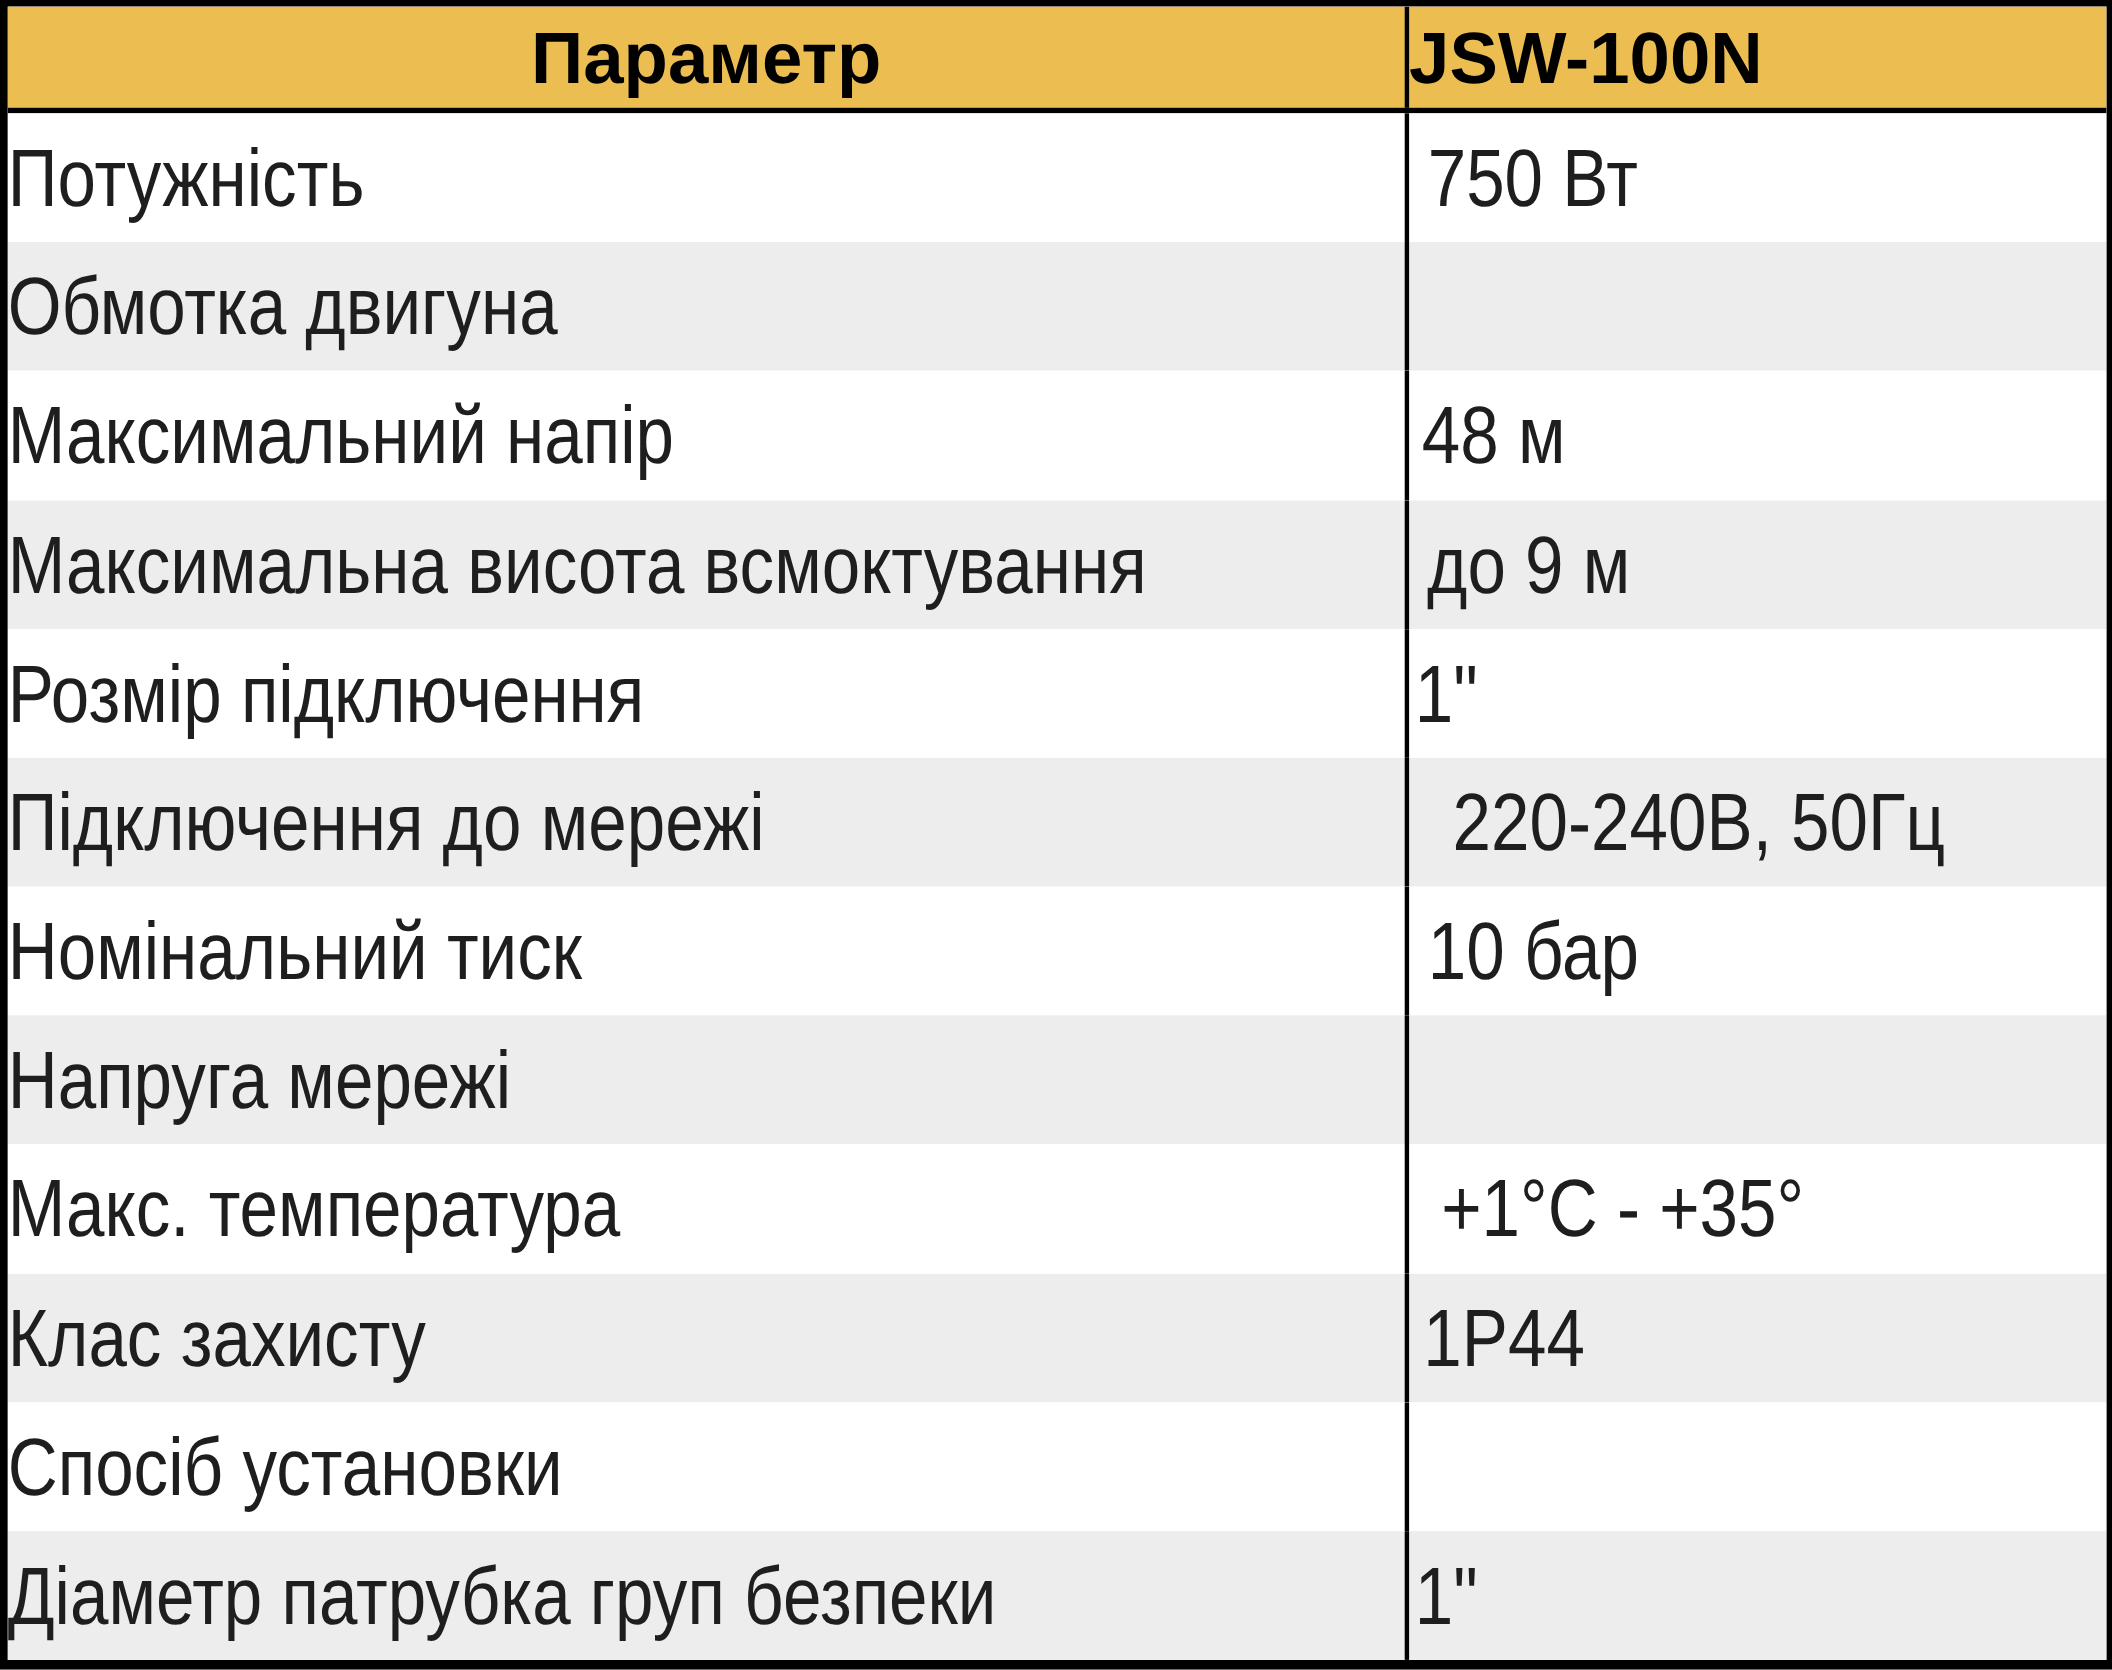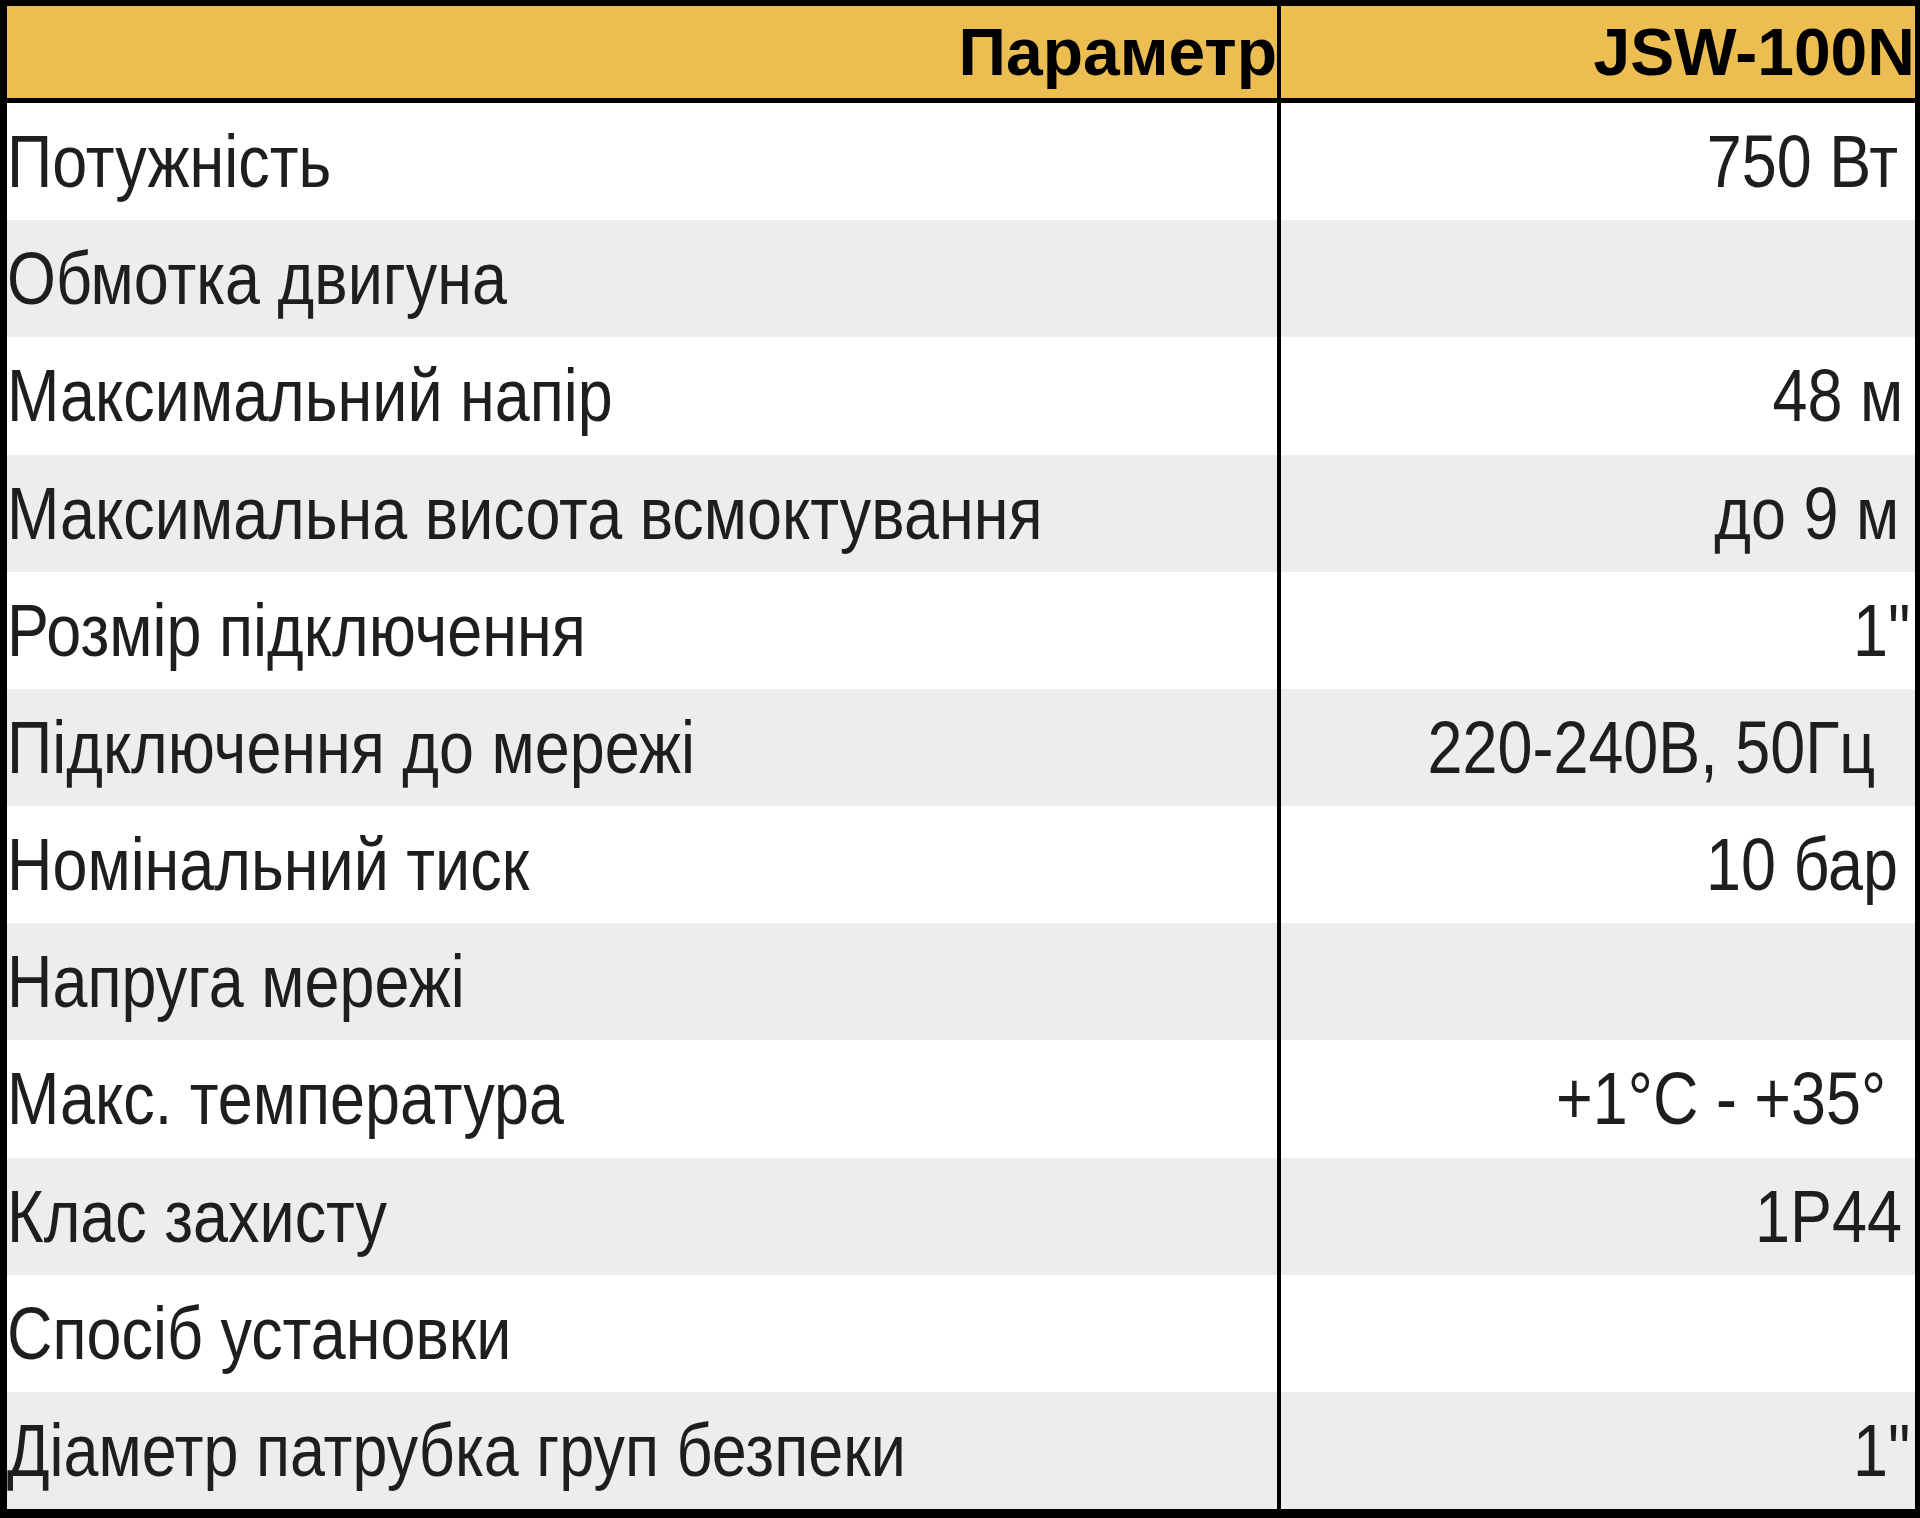--- a/index.html
+++ b/index.html
@@ -43,26 +43,26 @@
     display: flex;
     align-items: center;
     overflow: visible;
     white-space: nowrap;
   }
   .cell.param {
     flex: 0 0 1274px;
     border-right: 4px solid var(--border);
   }
   .row.header .cell.param {
-    justify-content: flex-end;
+    justify-content: center;
     padding-left: 0;
   }
   .cell.value {
     flex: 1 1 auto;
-    justify-content: flex-end;
+    justify-content: flex-start;
   }
   .row.header .cell {
     font-size: 66px;
   }
   .row.body .cell {
     font-size: 74px;
     color: var(--text);
   }
   
   .cond {

